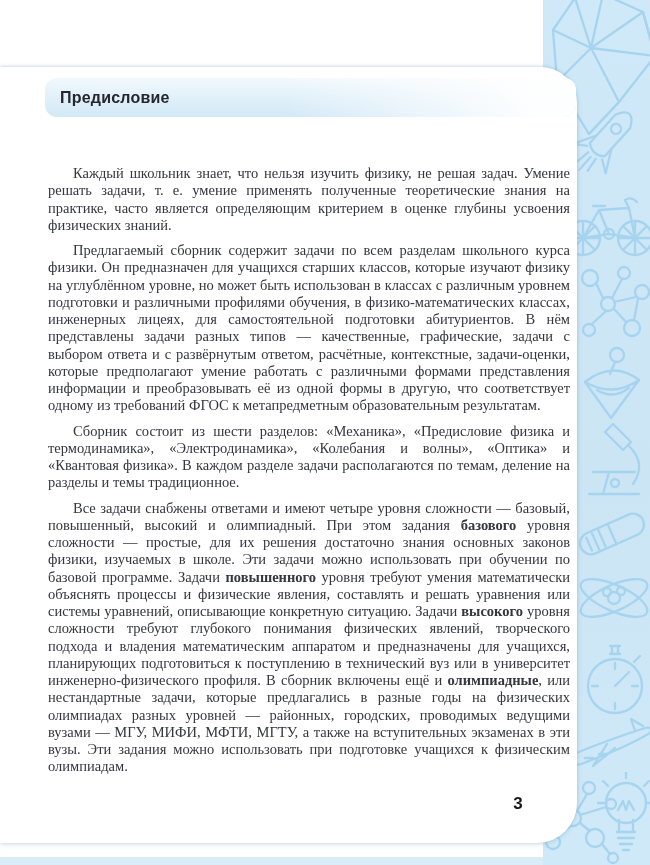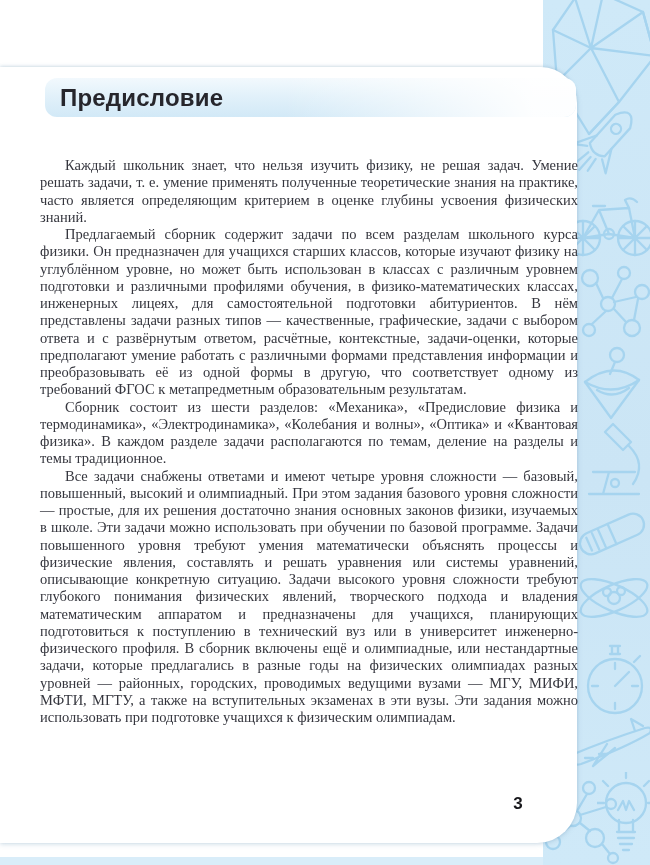--- a/index.html
+++ b/index.html
@@ -41,30 +41,30 @@
     background:linear-gradient(180deg,#f2f9fd 0%,#e2f1fa 45%,#d2e9f7 100%);
     z-index:3;
   }
   .title-band::after{
     content:"";position:absolute;inset:0;border-radius:12px;
     background:linear-gradient(90deg,rgba(255,255,255,0) 45%,rgba(255,255,255,.95) 92%);
   }
   .page-title{
     position:relative;z-index:2;
     font-family:"Liberation Sans", sans-serif;
-    font-weight:700;font-size:24px;line-height:39px;
+    font-weight:700;font-size:16px;line-height:39px;
     color:var(--title-color);padding-left:15px;letter-spacing:.2px;
   }
   .body-text{
     position:absolute;left:40px;top:157px;width:538px;z-index:3;
     font-size:14.5px;line-height:17.25px;color:var(--body-text);
     text-align:justify;
   }
-  .body-text p{margin:0;text-indent:25px;hyphens:auto;}
-  .body-text .bold{font-weight:400;}
+  .body-text p{margin:8px;text-indent:25px;hyphens:auto;}
+  .body-text .bold{font-weight:700;}
   .page-number{
     position:absolute;left:501px;top:794px;width:34px;z-index:3;
     font-family:"Liberation Sans", sans-serif;font-weight:700;
     font-size:17px;color:#17171b;text-align:center;
   }
 </style>
 </head>
 <body>
 
 <div class="blue-panel">

